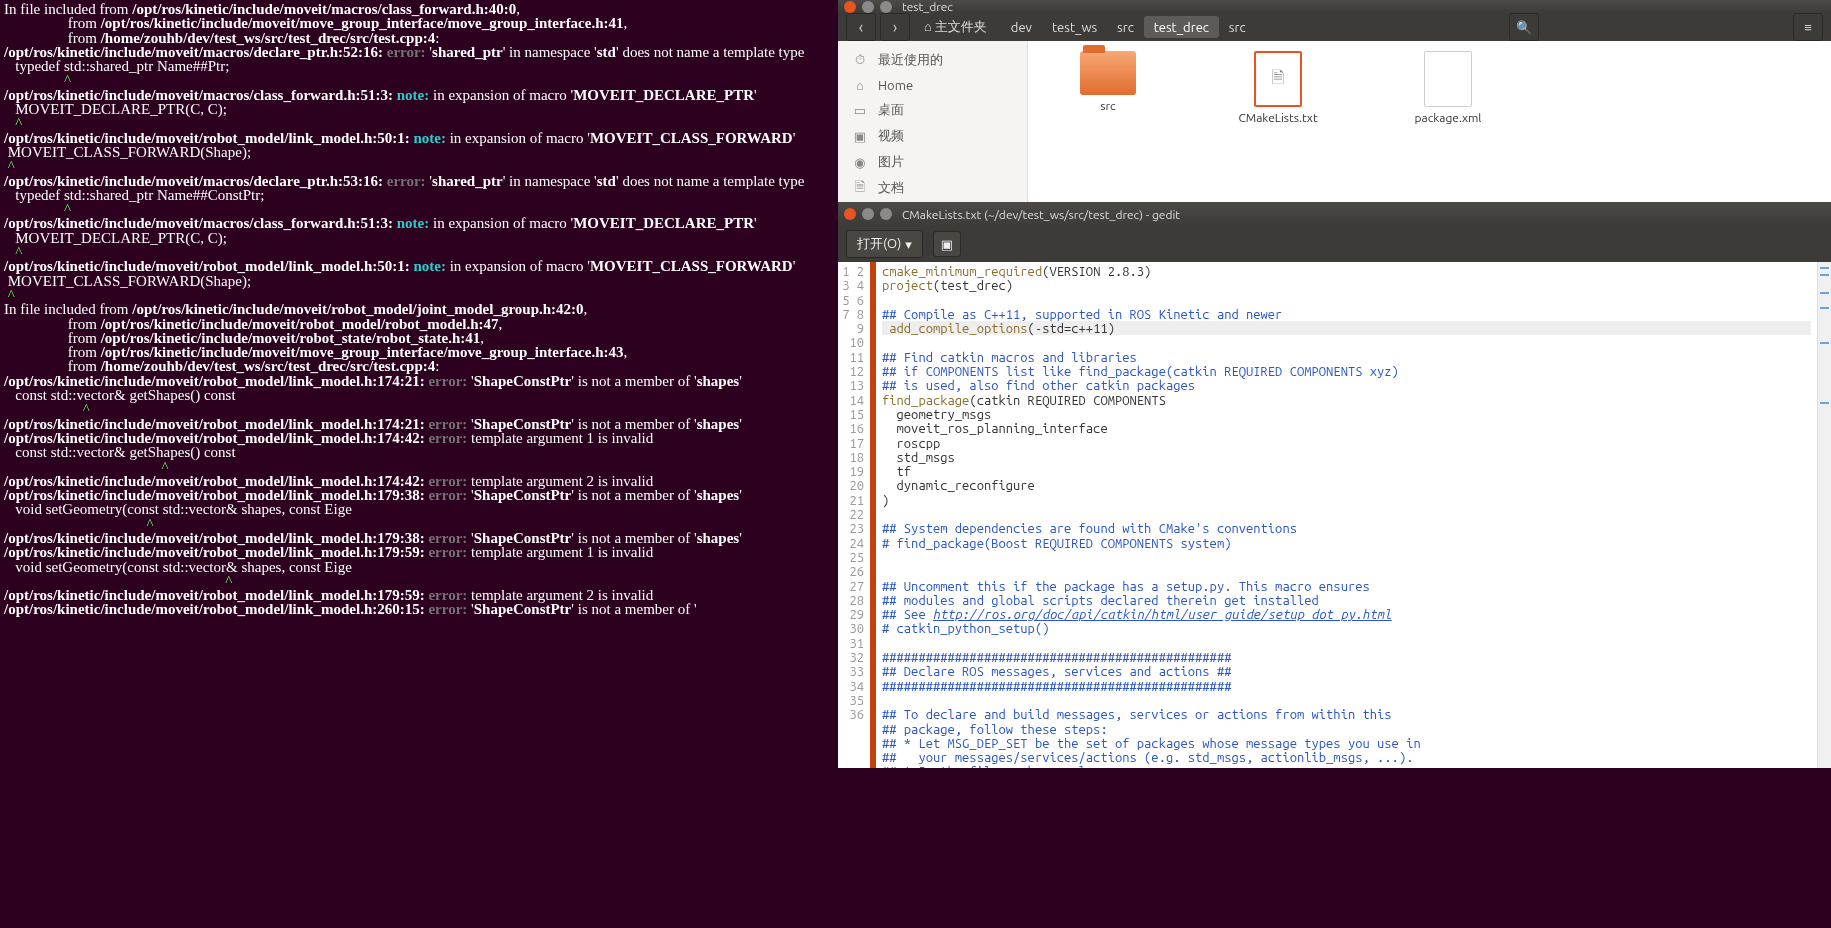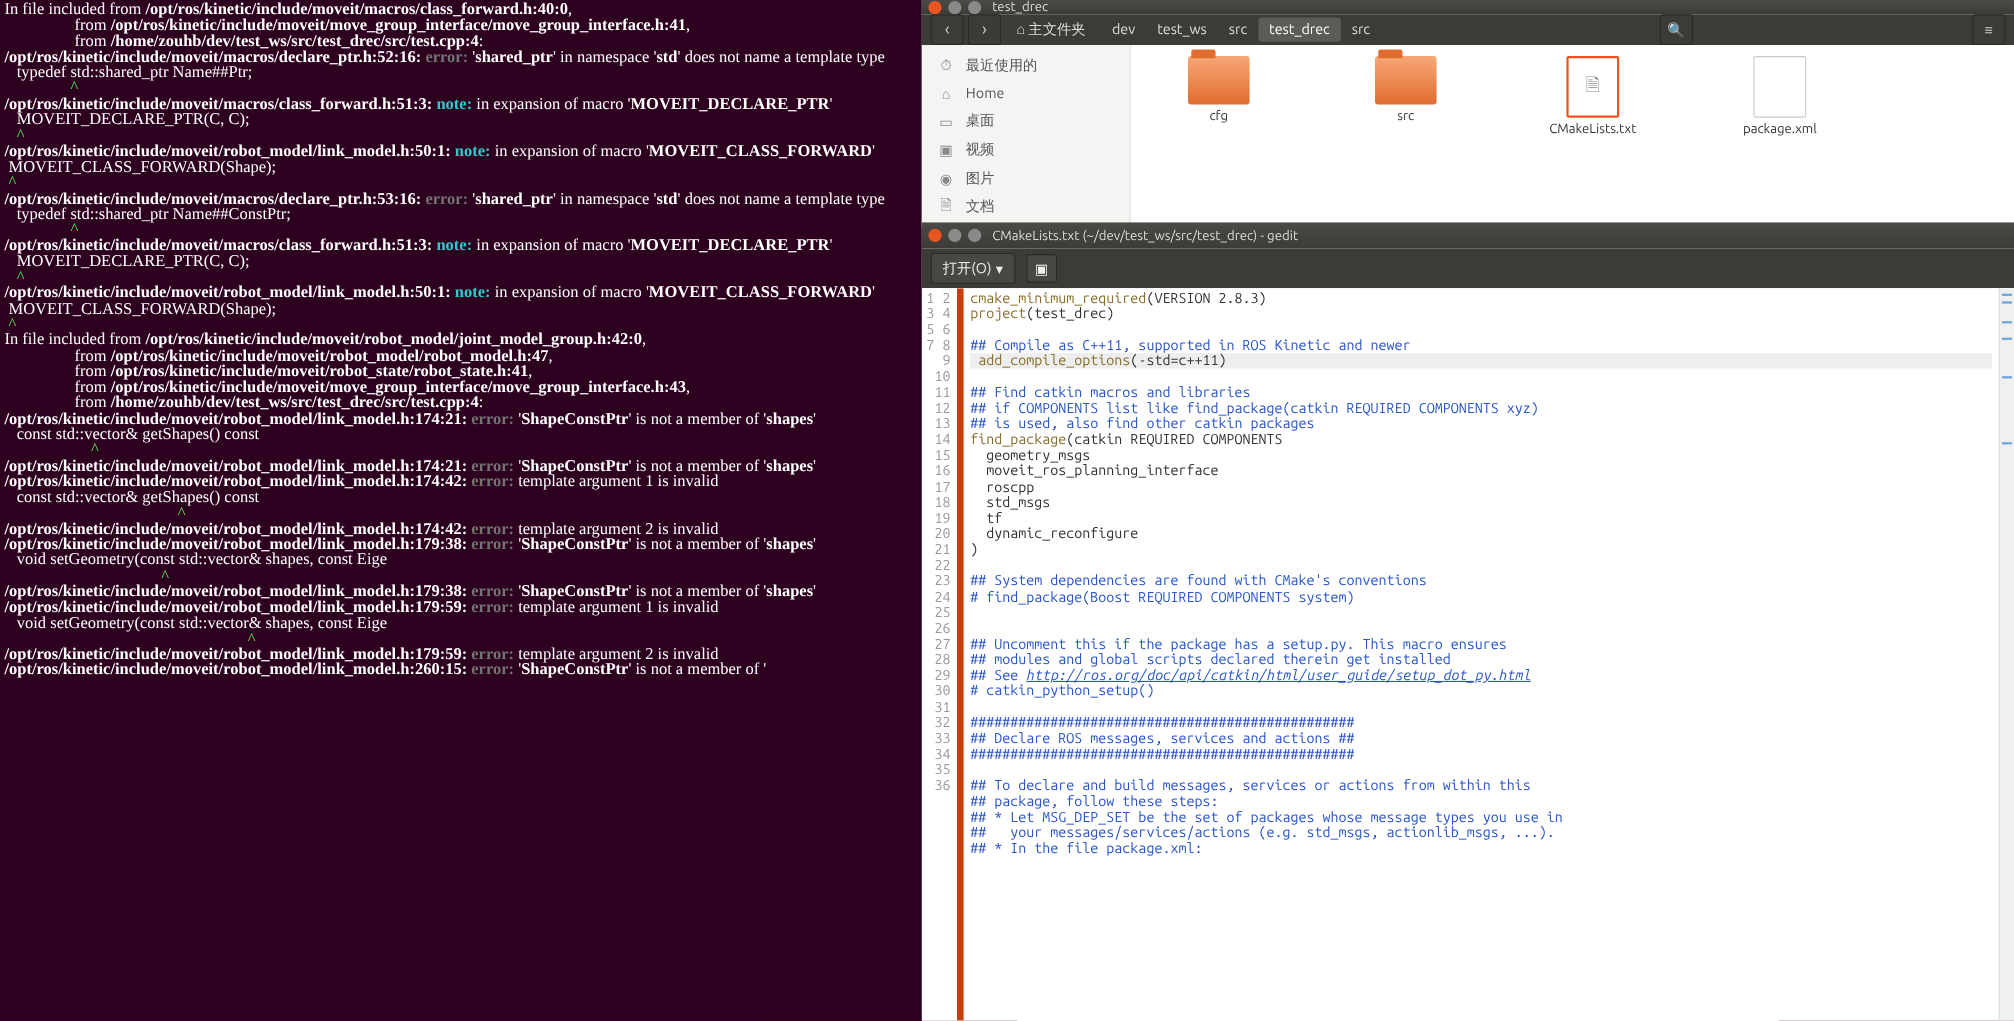--- a/index.html
+++ b/index.html
@@ -1,18 +1,18 @@
 <!DOCTYPE html>
 <html><head>
 <meta charset="utf-8">
 <style>
 * { margin: 0; padding: 0; box-sizing: border-box; }
 body { font-family: "Ubuntu", sans-serif; font-size: 13px; background: #2c001e; width: 1831px; height: 928px; overflow: hidden; display: flex; }
 .left-pane { width: 838px; height: 928px; background: #2c001e; color: #fff; }
-.right-pane { width: 993px; height: 928px; display: flex; flex-direction: column; }
+.right-pane { width: 993px; height: 768px; display: flex; flex-direction: column; }
 
 .titlebar { height: 24px; background: linear-gradient(#4b4a46,#3c3b37); display: flex; align-items: center; padding: 0 6px; color: #ddd; font-size: 12px; }
 .win-btns { display: flex; gap: 6px; margin-right: 10px; }
 .wb { width: 12px; height: 12px; border-radius: 50%; }
 .wb.close { background: #e95420; }
 .wb.min { background: #8a8a8a; }
 .wb.max { background: #8a8a8a; }
 
 .terminal { font-family: Liberation Serif, serif; font-size: 15px; line-height: 14.3px; padding: 2px 4px; white-space: pre; color: #fff; overflow: hidden; }
 .path { color: #fff; font-weight: bold; }
@@ -150,24 +150,20 @@
             <span>图片</span>
           </div>
           <div class="side-item">
             <span class="side-icon">🗎</span>
             <span>文档</span>
           </div>
         </div>
       <div class="file-area" id="files">
           <div class="file-item">
             <div class="folder-icon"></div>
-            <span>cfg</span>
-          </div>
-          <div class="file-item">
-            <div class="folder-icon"></div>
             <span>src</span>
           </div>
           <div class="file-item">
             <div class="file-icon sel">🗎</div>
             <span>CMakeLists.txt</span>
           </div>
           <div class="file-item">
             <div class="file-icon"></div>
             <span>package.xml</span>
           </div>

